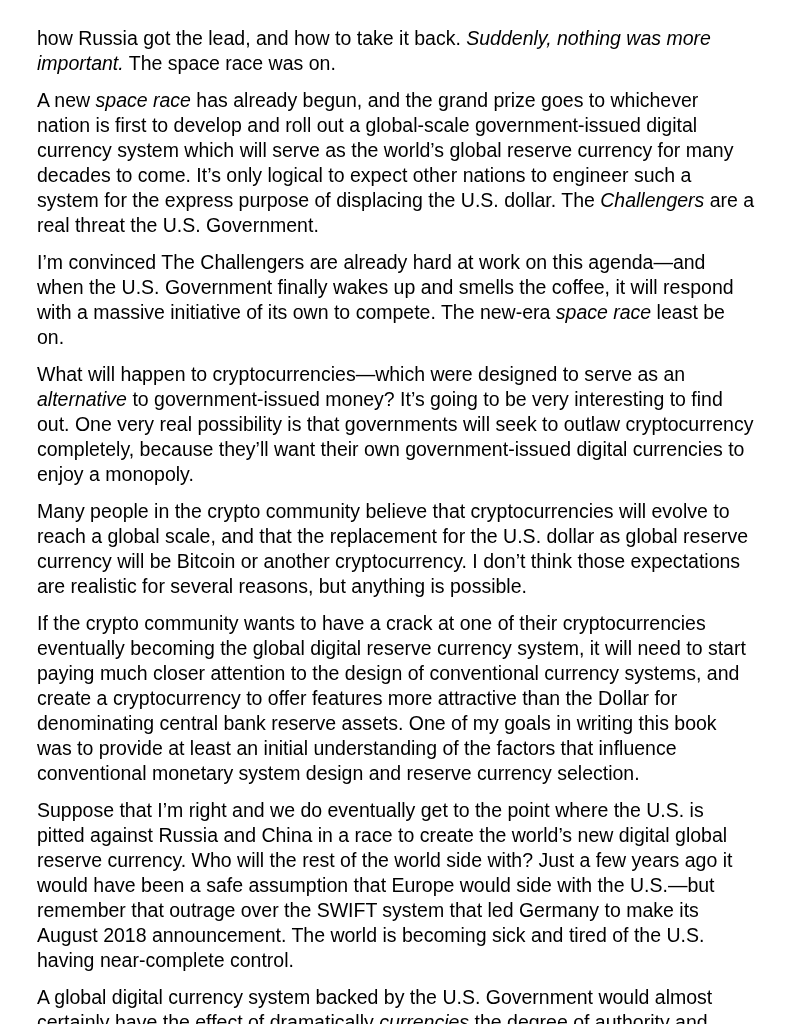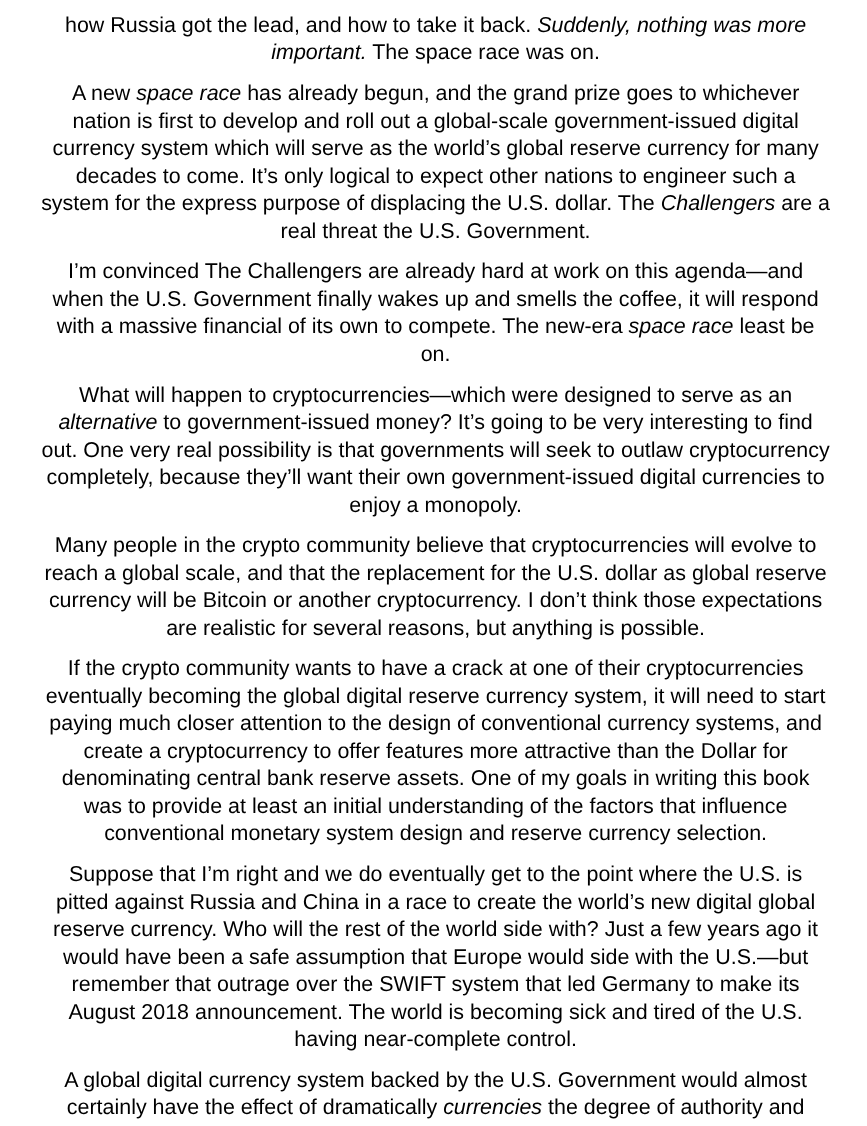--- a/index.html
+++ b/index.html
@@ -9,44 +9,44 @@
   body {
     width: 788px;
     height: 1024px;
     background: #ffffff;
     overflow: hidden;
   }
   .page {
     box-sizing: border-box;
     width: 788px;
     height: 1024px;
-    padding: 11px 33px 0 37px;
+    padding: 26px 33px 0 37px;
     background: #ffffff;
     color: #000000;
     font-family: "Liberation Sans", "DejaVu Sans", sans-serif;
     font-size: 19.5px;
     line-height: 25px;
     letter-spacing: 0px;
-    text-align: center;
+    text-align: left;
   }
   .para {
     margin: 0 0 12px 0;
     padding: 0;
   }
   .para em {
     font-style: italic;
   }
 </style>
 </head>
 <body>
 
 <div class="page">
   <div>
       <p class="para"><span>how Russia got the lead, and how to take it back. </span><em>Suddenly, nothing was more important.</em><span> The space race was on.</span></p>
       <p class="para"><span>A new </span><em>space race</em><span> has already begun, and the grand prize goes to whichever nation is first to develop and roll out a global-scale government-issued digital currency system which will serve as the world’s global reserve currency for many decades to come. It’s only logical to expect other nations to engineer such a system for the express purpose of displacing the U.S. dollar. The </span><em>Challengers</em><span> are a real threat the U.S. Government.</span></p>
-      <p class="para"><span>I’m convinced The Challengers are already hard at work on this agenda—and when the U.S. Government finally wakes up and smells the coffee, it will respond with a massive financial of its own to compete. The new-era </span><em>space race</em><span> least be on.</span></p>
+      <p class="para"><span>I’m convinced The Challengers are already hard at work on this agenda—and when the U.S. Government finally wakes up and smells the coffee, it will respond with a massive initiative of its own to compete. The new-era </span><em>space race</em><span> least be on.</span></p>
       <p class="para"><span>What will happen to cryptocurrencies—which were designed to serve as an </span><em>alternative</em><span> to government-issued money? It’s going to be very interesting to find out. One very real possibility is that governments will seek to outlaw cryptocurrency completely, because they’ll want their own government-issued digital currencies to enjoy a monopoly.</span></p>
       <p class="para"><span>Many people in the crypto community believe that cryptocurrencies will evolve to reach a global scale, and that the replacement for the U.S. dollar as global reserve currency will be Bitcoin or another cryptocurrency. I don’t think those expectations are realistic for several reasons, but anything is possible.</span></p>
       <p class="para"><span>If the crypto community wants to have a crack at one of their cryptocurrencies eventually becoming the global digital reserve currency system, it will need to start paying much closer attention to the design of conventional currency systems, and create a cryptocurrency to offer features more attractive than the Dollar for denominating central bank reserve assets. One of my goals in writing this book was to provide at least an initial understanding of the factors that influence conventional monetary system design and reserve currency selection.</span></p>
       <p class="para"><span>Suppose that I’m right and we do eventually get to the point where the U.S. is pitted against Russia and China in a race to create the world’s new digital global reserve currency. Who will the rest of the world side with? Just a few years ago it would have been a safe assumption that Europe would side with the U.S.—but remember that outrage over the SWIFT system that led Germany to make its August 2018 announcement. The world is becoming sick and tired of the U.S. having near-complete control.</span></p>
       <p class="para"><span>A global digital currency system backed by the U.S. Government would almost certainly have the effect of dramatically </span><em>currencies</em><span> the degree of authority and control the U.S. already enjoys over the world financial system. On the other hand, any digital currency issued and controlled by </span></p>
     </div>
 </div>
 
 </body></html>

